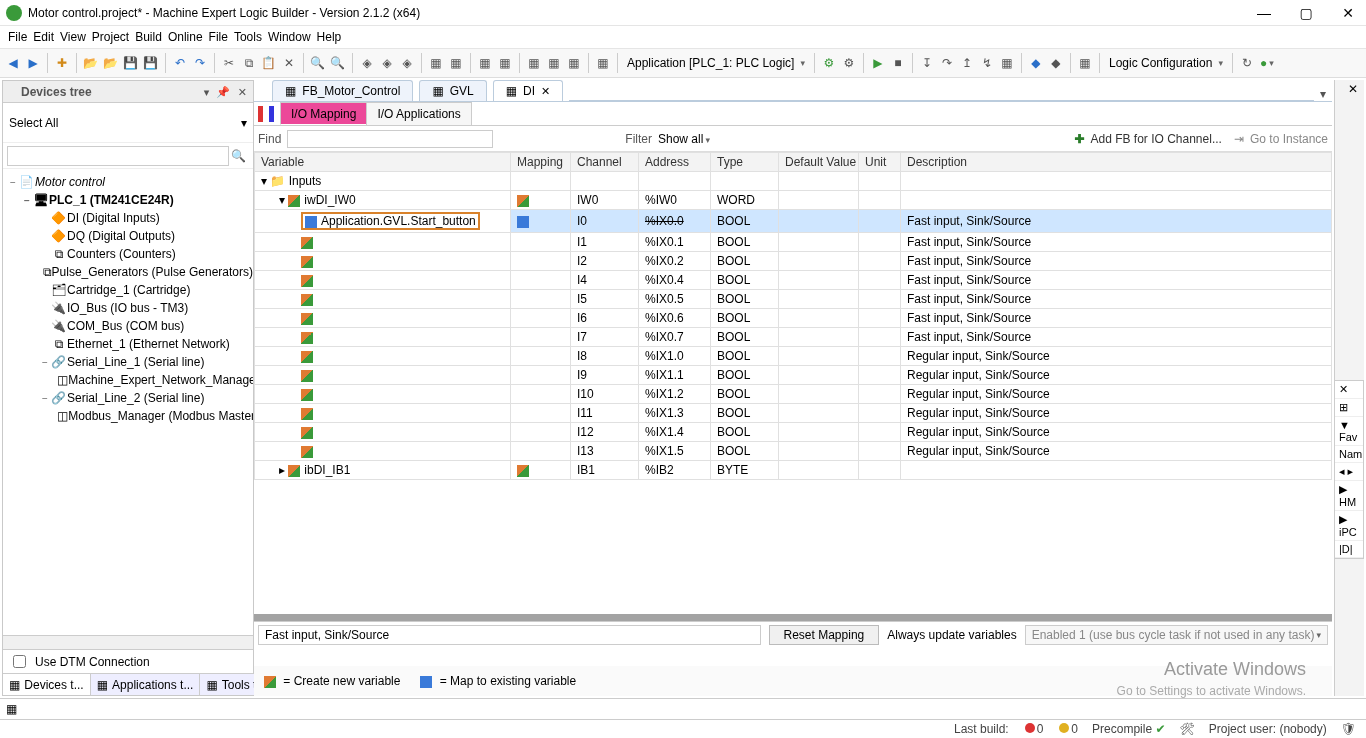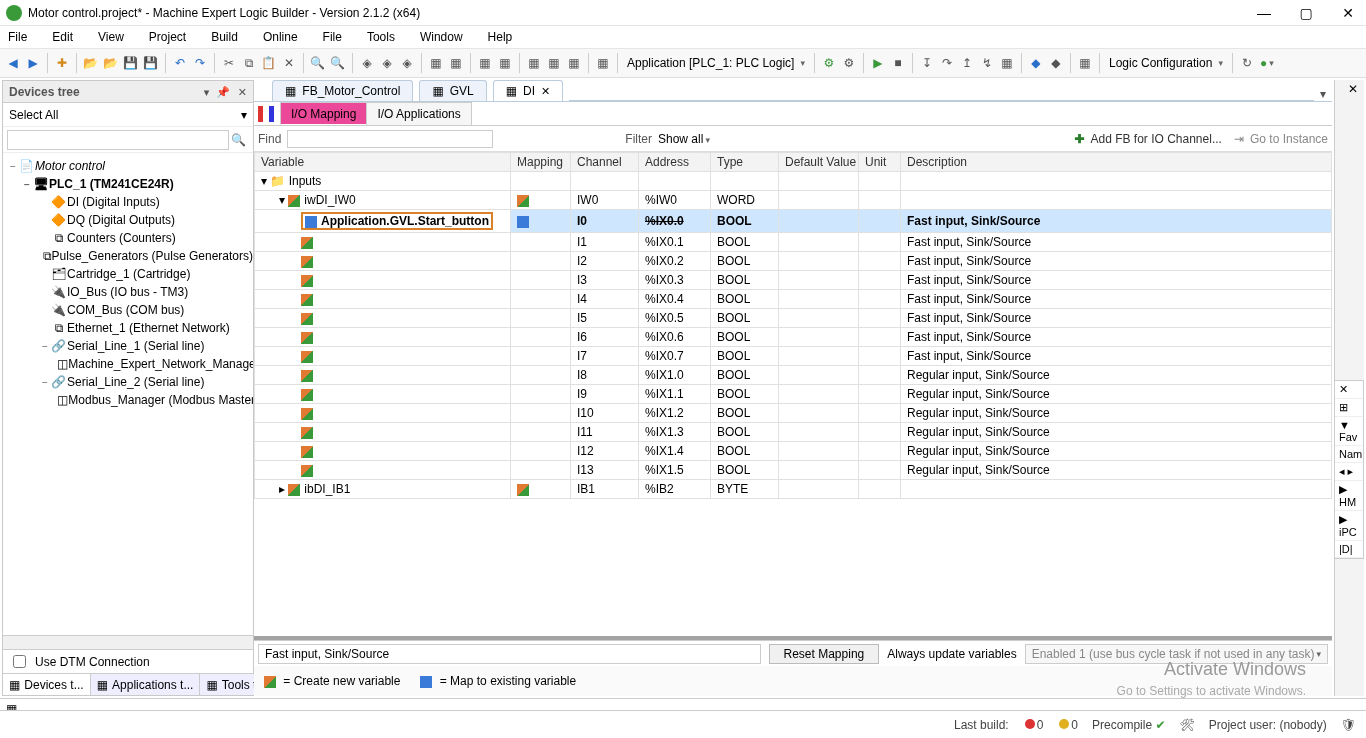--- a/index.html
+++ b/index.html
@@ -4,37 +4,37 @@
 <style>
   * { box-sizing: border-box; font-family: "Segoe UI", Tahoma, sans-serif; font-size: 12px; }
   body { margin:0; padding:0; width:1366px; height:738px; overflow:hidden; background:#fff; color:#000; position:relative;}
   
   .titlebar { height:26px; display:flex; align-items:center; padding:0 6px; background:#fff; border-bottom:1px solid #e5e5e5;}
   .titlebar .appicon { width:16px;height:16px; background:#3a9a3a; border-radius:50%; margin-right:6px; display:inline-block;}
   .title-text { flex:1; }
   .winctl { display:flex; gap:18px; }
   .winctl span { width:24px; text-align:center; font-size:14px; cursor:default;}
   
-  .menubar { height:22px; display:flex; align-items:center; padding:0 8px; gap:25px; }
+  .menubar { height:22px; display:flex; align-items:center; padding:0 8px; gap:6px; }
   .menubar span { cursor:default; }
   
   .toolbar { height:30px; display:flex; align-items:center; padding:0 4px; border-top:1px solid #e5e5e5; border-bottom:1px solid #ddd; background:#f8f8f8; gap:2px; overflow:hidden;}
   .tb-sep { width:1px; height:20px; background:#ccc; margin:0 3px;}
   .tb-btn { width:18px; height:18px; display:inline-flex; align-items:center; justify-content:center; font-size:12px; color:#555;}
   .tb-btn.blue{color:#2a6fc9;} .tb-btn.green{color:#3a9a3a;} .tb-btn.orange{color:#d28a1a;}
   .tb-drop { display:inline-flex; align-items:center; gap:4px; padding:0 4px;}
   .arrow-down::after{content:"▾"; font-size:9px; color:#666; margin-left:2px;}
   
   .workspace { position:absolute; top:78px; bottom:40px; left:0; right:0; display:flex; }
   
   .devpane { width:252px; border:1px solid #c9c9c9; background:#fff; display:flex; flex-direction:column; margin:2px 0 2px 2px;}
   .pane-hdr { height:22px; background:#eee; display:flex; align-items:center; padding:0 6px; border-bottom:1px solid #ccc;}
-  .pane-hdr .title { flex:1; font-weight:bold; color:#555;}
+  .pane-hdr .title { flex:1; font-weight:bold; color:#555;margin-left:12px;}
   .pane-hdr .hdr-icons span{ margin-left:4px; font-size:11px; color:#555;}
-  .selectall-row{ height:24px; display:flex; align-items:center; padding:0 6px; border-bottom:1px solid #eee;}
+  .selectall-row{ height:40px; display:flex; align-items:center; padding:0 6px; border-bottom:1px solid #eee;}
   .search-row{ height:26px; display:flex; align-items:center; padding:2px 4px; border-bottom:1px solid #eee;}
   .search-row input{ flex:1; height:20px; border:1px solid #ccc; padding:0 4px;}
   .search-row .mag{ width:20px; text-align:center; color:#888;}
   .tree { flex:1; overflow:auto; padding:4px 0;}
   .tree-row{ display:flex; align-items:center; height:18px; white-space:nowrap;}
   .tree-row .twist{ width:12px; text-align:center; color:#666; font-size:10px;}
   .tree-row .ticon{ width:16px; text-align:center; }
   .tree-row.bold{ font-weight:bold;}
   .tree-row.italic .lbl{ font-style:italic;}
   .ind0{padding-left:4px;} .ind1{padding-left:18px;} .ind2{padding-left:36px;} .ind3{padding-left:54px;}
@@ -57,49 +57,49 @@
   .subt{ height:23px; padding:0 10px; display:flex; align-items:center; border:1px solid #ccc; border-bottom:none; background:#f6f6f6; margin-right:-1px;}
   .subt.active{ background:#ec4899; border-bottom:1px solid #fff;}
   
   .findbar{ height:26px; display:flex; align-items:center; padding:0 4px; gap:6px; border-bottom:1px solid #ddd;}
   .findbar .lbl{ color:#555;}
   .findbar .find-box{ width:206px; height:18px; border:1px solid #ccc;}
   .findbar .filter-box{ flex:0 0 auto;}
   .findbar .link{ color:#333;}
   .findbar .plus{ color:#2a7d2a; font-weight:bold;}
   
-  .gridwrap{ flex:1; overflow:auto; border-bottom:4px solid #a3a3a3;}
+  .gridwrap{ flex:1; overflow:auto; border-bottom:7px solid #a3a3a3;}
   table.grid{ border-collapse:collapse; width:100%; table-layout:fixed;}
   table.grid th, table.grid td{ border:1px solid #e0e0e0; padding:2px 6px; text-align:left; height:19px; overflow:hidden; white-space:nowrap;}
   table.grid th{ background:#f3f3f3; font-weight:normal; color:#333;}
-  tr.selrow td{ background:#cfe6ff;font-weight:bold;}
+  tr.selrow td{ background:#cfe6ff;}
   tr.selrow td.var-cell{ background:#fff;}
   .var-inputwrap{ display:inline-block; border:2px solid #d9822b; padding:0 2px; background:#fff;}
   .struck{ text-decoration:line-through;}
   .cellicon{ display:inline-block; width:12px; height:12px; margin-right:4px; vertical-align:middle;}
   .varicon{ background:linear-gradient(135deg,#e07a32 50%,#3a9a3a 50%);}
   .blueicon{ background:#3a7ad9;}
   
   .grid-footer{ height:26px; display:flex; align-items:center; gap:8px; padding:0 4px; border-top:1px solid #ccc;}
   .grid-footer .statbox{ flex:1; border:1px solid #ccc; height:20px; display:flex; align-items:center; padding:0 6px;}
   .btn{ height:20px; padding:0 14px; border:1px solid #bbb; background:#f0f0f0; display:inline-flex; align-items:center;}
   .grid-footer .combo{ height:20px; border:1px solid #ccc; background:#f7f7f7; color:#888; padding:0 6px; display:inline-flex; align-items:center;}
-  .legendbar{ height:30px; display:flex; align-items:center; gap:20px; padding:0 10px; background:#fafafa;}
+  .legendbar{ height:30px; display:flex; align-items:center; gap:20px; padding:0 10px; background:#fafafa;margin-top:19px;}
   
   .rightdock{ width:30px; border-left:1px solid #ccc; background:#f3f3f3; position:relative; margin:2px 2px 2px 0; display:flex; flex-direction:column;}
   .rd-close{ height:20px; text-align:right; padding:2px 6px;}
   .rd-body{ flex:1;}
   .rd-mini{ position:absolute; right:0; top:300px; width:30px; border:1px solid #ccc; background:#fff;}
   .rd-mini div{ padding:2px 4px; border-bottom:1px solid #eee; font-size:11px;}
   
   .watermark{ position:absolute; right:60px; bottom:58px; color:#9a9a9a; font-size:18px;}
   .watermark2{ position:absolute; right:60px; bottom:40px; color:#aaa; font-size:12px;}
   
   .msgbar{ position:absolute; left:0; right:0; bottom:20px; height:20px; border-top:1px solid #ccc; display:flex; align-items:center; padding:0 6px; background:#fff;}
-  .statusbar{ position:absolute; left:0; right:0; bottom:0; height:28px; background:#fff; border-top:1px solid #ccc; display:flex; align-items:center; padding:0 10px; gap:14px; color:#444;}
+  .statusbar{ position:absolute; left:0; right:0; bottom:0; height:19px; background:#fff; border-top:1px solid #ccc; display:flex; align-items:center; padding:0 10px; gap:14px; color:#444;}
   .statusbar .spacer{flex:1;}
   .status-dot-red{ width:10px;height:10px; border-radius:50%; background:#d33; display:inline-block; margin:0 2px;}
   .status-dot-yel{ width:10px;height:10px; border-radius:50%; background:#e0b020; display:inline-block; margin:0 2px;}
   .check{ color:#3a9a3a;}
   .scroll-horz{ height:14px; background:#f0f0f0; border-top:1px solid #ccc;}
 </style>
 </head>
 <body>
 
 <div class="titlebar">
@@ -411,30 +411,20 @@
               <td>I2</td>
               <td>%IX0.2</td>
               <td>BOOL</td>
               <td></td>
               <td></td>
               <td>Fast input, Sink/Source</td>
             </tr>
             <tr>
               <td><span style="padding-left:40px"><span class="cellicon varicon"></span></span></td>
               <td></td>
-              <td>I3</td>
-              <td>%IX0.3</td>
-              <td>BOOL</td>
-              <td></td>
-              <td></td>
-              <td>Fast input, Sink/Source</td>
-            </tr>
-            <tr>
-              <td><span style="padding-left:40px"><span class="cellicon varicon"></span></span></td>
-              <td></td>
               <td>I4</td>
               <td>%IX0.4</td>
               <td>BOOL</td>
               <td></td>
               <td></td>
               <td>Fast input, Sink/Source</td>
             </tr>
             <tr>
               <td><span style="padding-left:40px"><span class="cellicon varicon"></span></span></td>
               <td></td>

